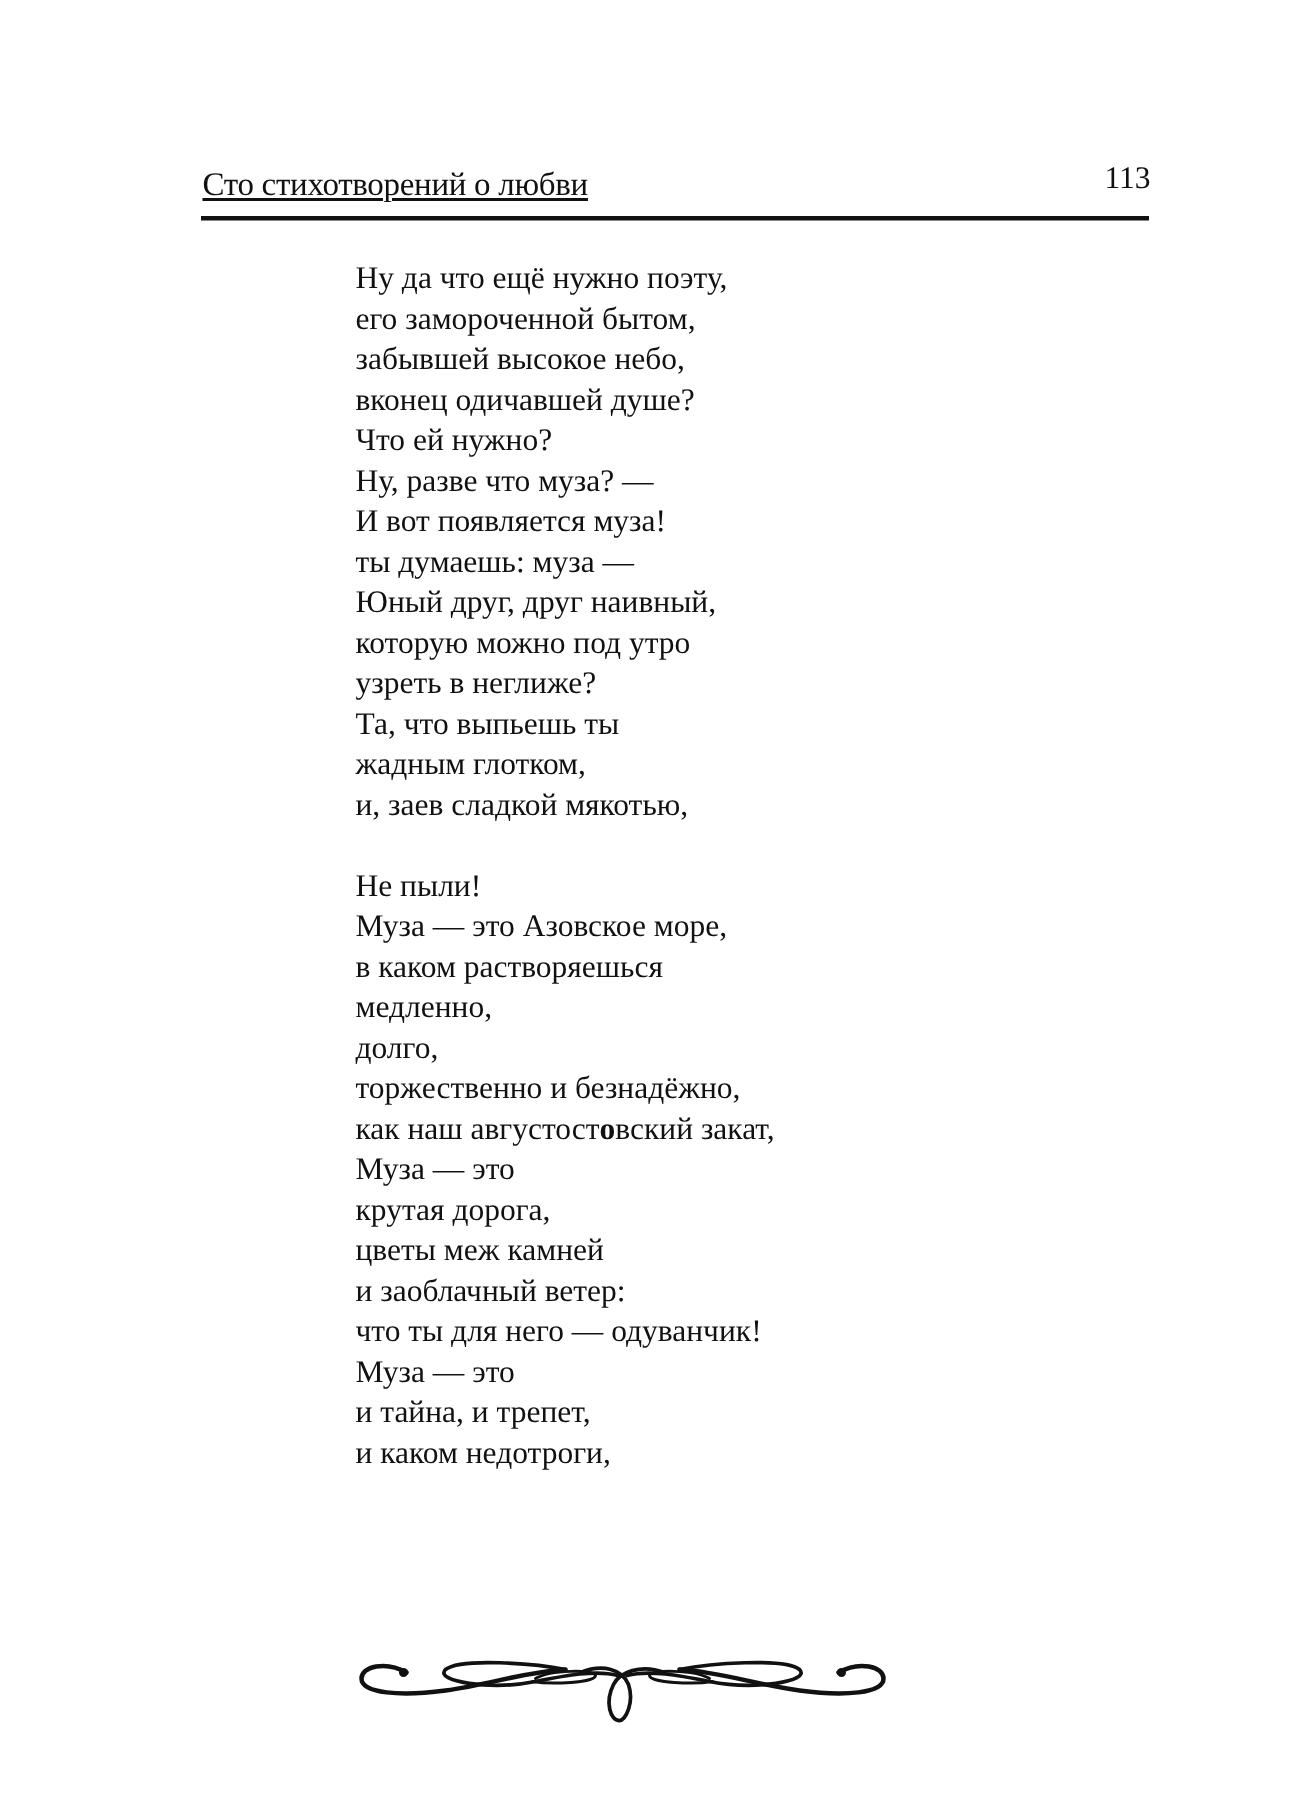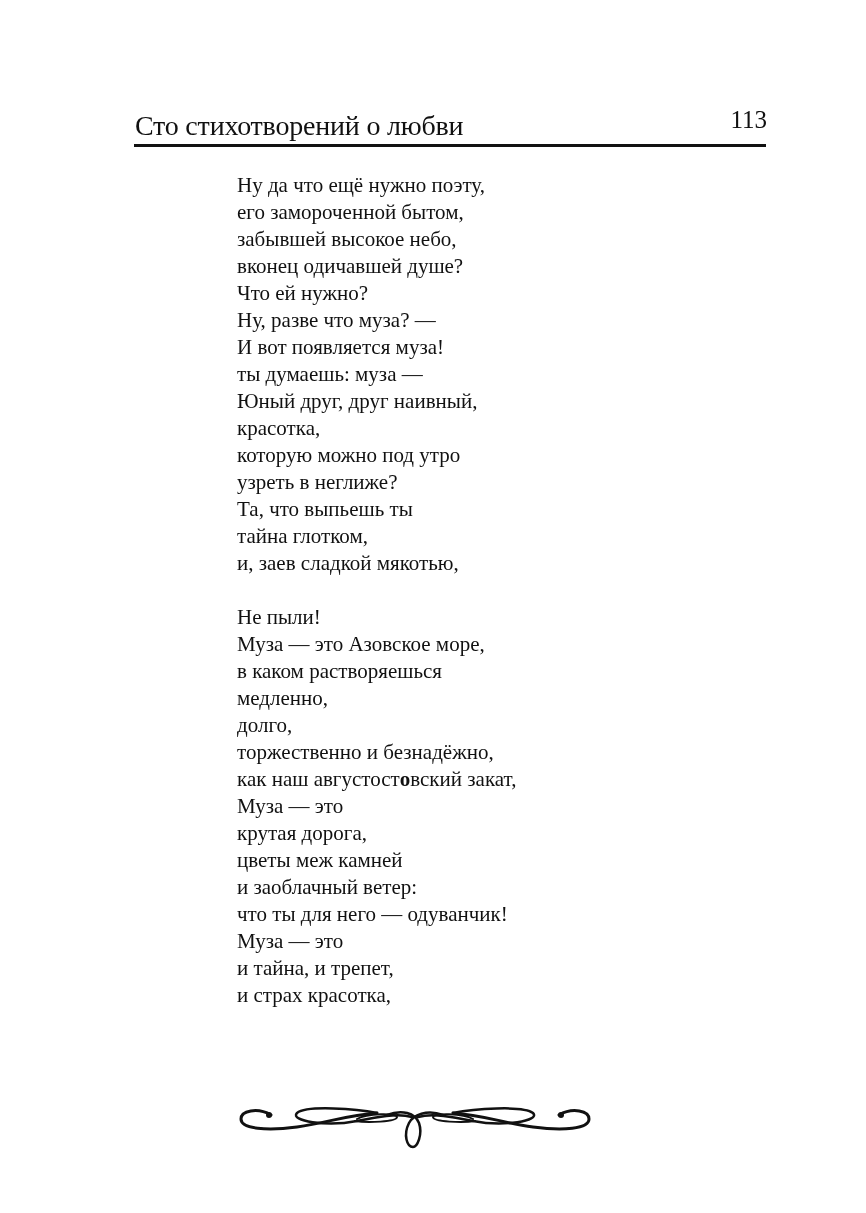--- a/index.html
+++ b/index.html
@@ -19,28 +19,29 @@
       position: absolute;
       left: 135px;
       top: 104px;
       width: 632px;
       height: 34px;
     }
     .running-title {
       position: absolute;
       left: 0;
       top: 6px;
-      font-size: 28px;
+      font-size: 22px;
       letter-spacing: -0.2px;
+      text-decoration: underline;
     }
     .page-number {
       position: absolute;
       right: 0;
       top: 2px;
-      font-size: 25px;
+      font-size: 21px;
     }
     .head-rule {
       position: absolute;
       left: 134px;
       top: 144px;
       width: 632px;
       height: 3px;
       background: #111111;
     }
     .poem {
@@ -79,44 +80,43 @@
   <div>
     <div class="line">Ну да что ещё нужно поэту,</div>
     <div class="line">его замороченной бытом,</div>
     <div class="line">забывшей высокое небо,</div>
     <div class="line">вконец одичавшей душе?</div>
     <div class="line">Что ей нужно?</div>
     <div class="line">Ну, разве что муза? —</div>
     <div class="line">И вот появляется муза!</div>
     <div class="line">ты думаешь: муза —</div>
     <div class="line">Юный друг, друг наивный,</div>
-    <div class="line">красотка,</div>
     <div class="line">которую можно под утро</div>
     <div class="line">узреть в неглиже?</div>
     <div class="line">Та, что выпьешь ты</div>
-    <div class="line">тайна глотком,</div>
+    <div class="line">жадным глотком,</div>
     <div class="line">и, заев сладкой мякотью,</div>
   </div>
   <div class="stanza-gap"></div>
   <div>
     <div class="line">Не пыли!</div>
     <div class="line">Муза — это Азовское море,</div>
     <div class="line">в каком растворяешься</div>
     <div class="line">медленно,</div>
     <div class="line">долго,</div>
     <div class="line">торжественно и безнадёжно,</div>
     <div class="line"><span>как наш августост</span><span class="bold-o">о</span><span>вский закат,</span></div>
     <div class="line">Муза — это</div>
     <div class="line">крутая дорога,</div>
     <div class="line">цветы меж камней</div>
     <div class="line">и заоблачный ветер:</div>
     <div class="line">что ты для него — одуванчик!</div>
     <div class="line">Муза — это</div>
     <div class="line">и тайна, и трепет,</div>
-    <div class="line">и страх красотка,</div>
+    <div class="line">и каком недотроги,</div>
   </div>
 </div>
 
 <div class="ornament">
   <svg width="356" height="55" viewBox="0 0 356 55" fill="none" stroke="#111" stroke-linecap="round">
 
     <path d="M34 20 C 20 12, 4 16, 4 24 C 4 34, 30 36, 60 32 C 90 28, 110 20, 140 18" stroke-width="3"></path>
     <circle cx="32" cy="20" r="3" fill="#111" stroke="none"></circle>
 
     <path d="M140 18 C 120 14, 70 10, 60 18 C 52 26, 90 32, 120 26 C 140 22, 160 18, 175 22" stroke-width="2.5"></path>

